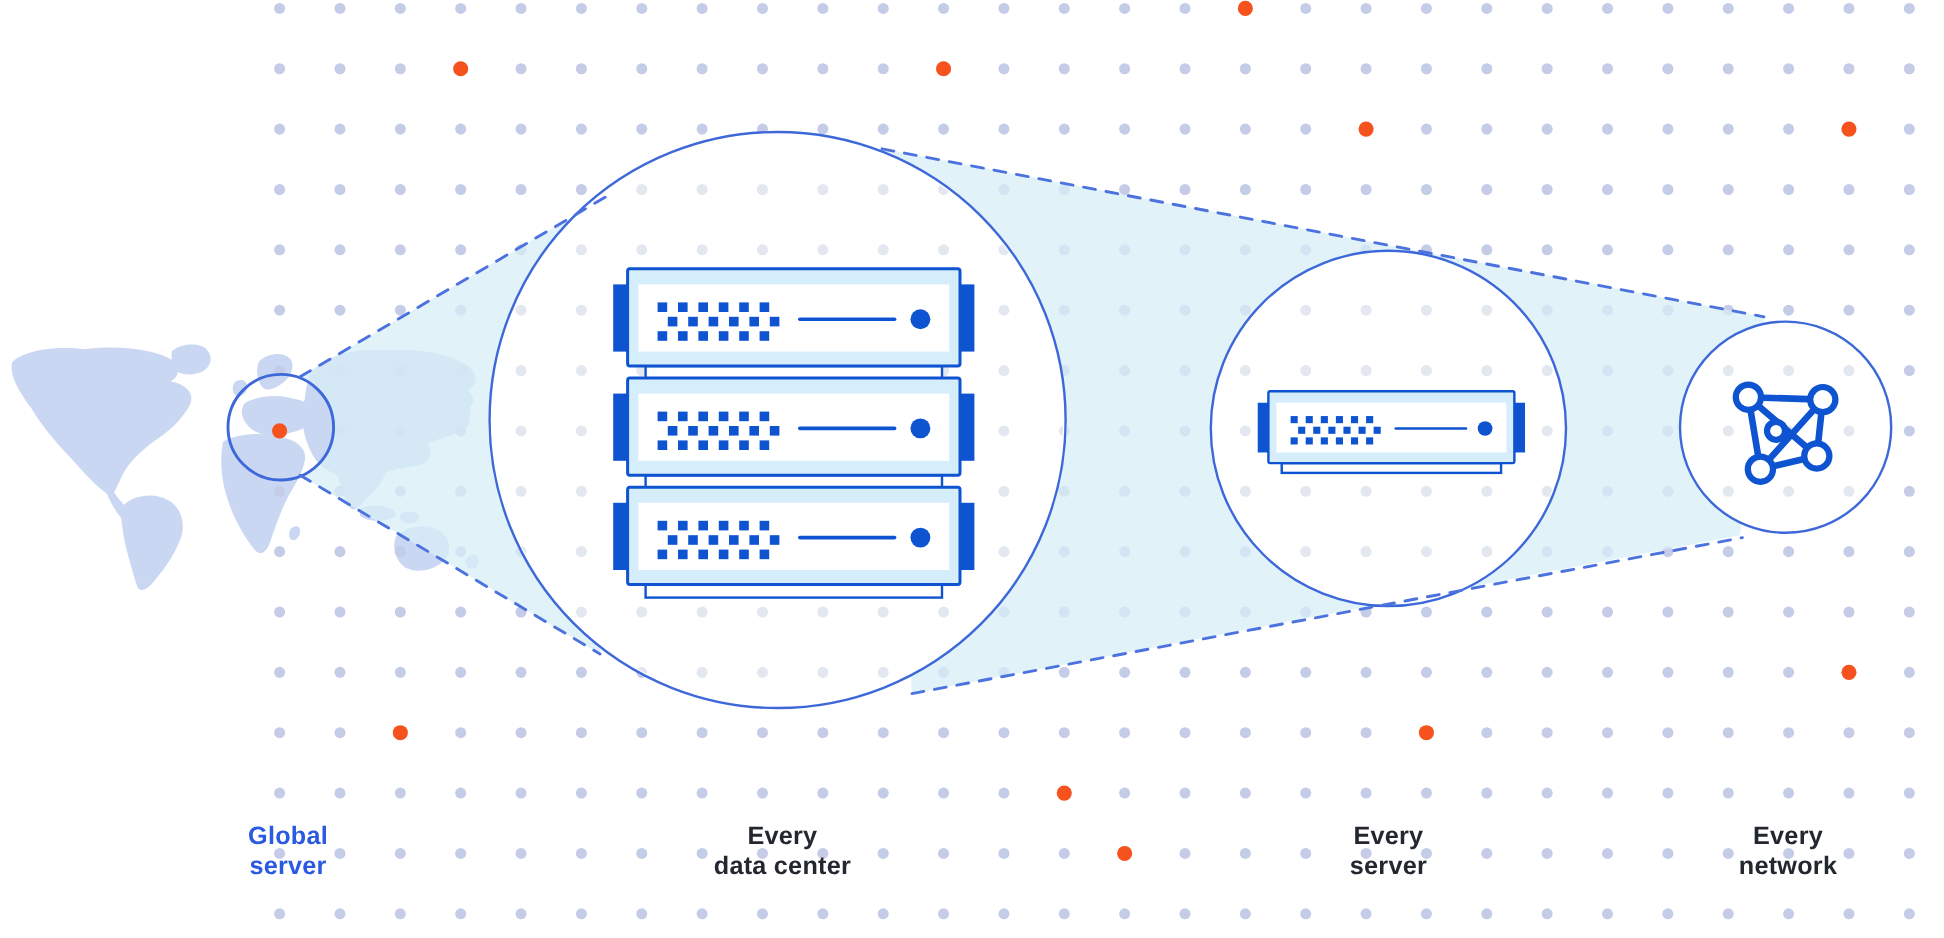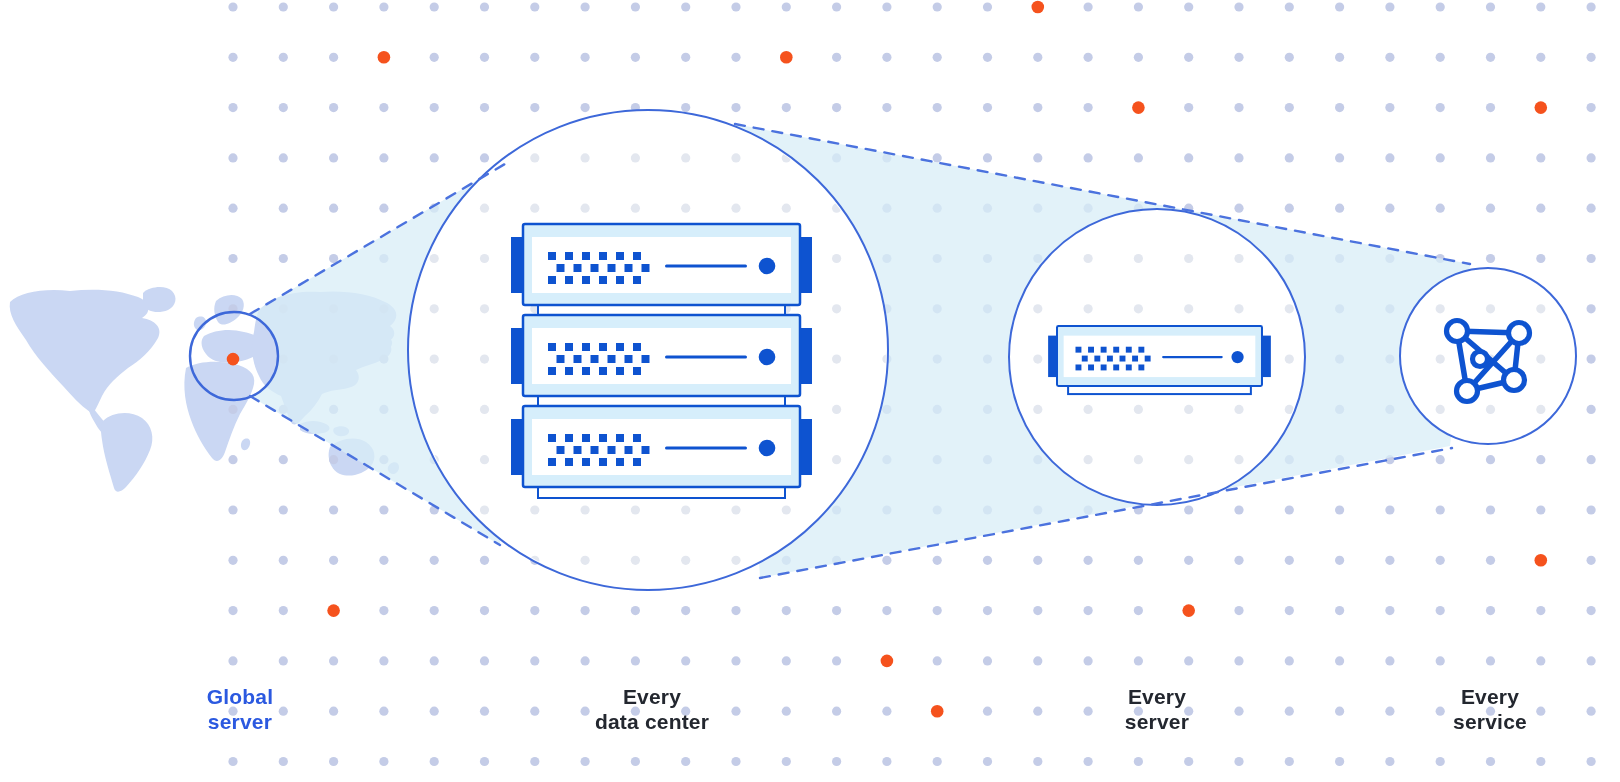--- a/index.html
+++ b/index.html
@@ -766,15 +766,15 @@
   <div class="label label-dark" id="label-1">
     <div>Every</div>
     <div>data center</div>
   </div>
   <div class="label label-dark" id="label-2">
     <div>Every</div>
     <div>server</div>
   </div>
   <div class="label label-dark" id="label-3">
     <div>Every</div>
-    <div>service</div>
+    <div>network</div>
   </div>
 </div>
 
 </body></html>

